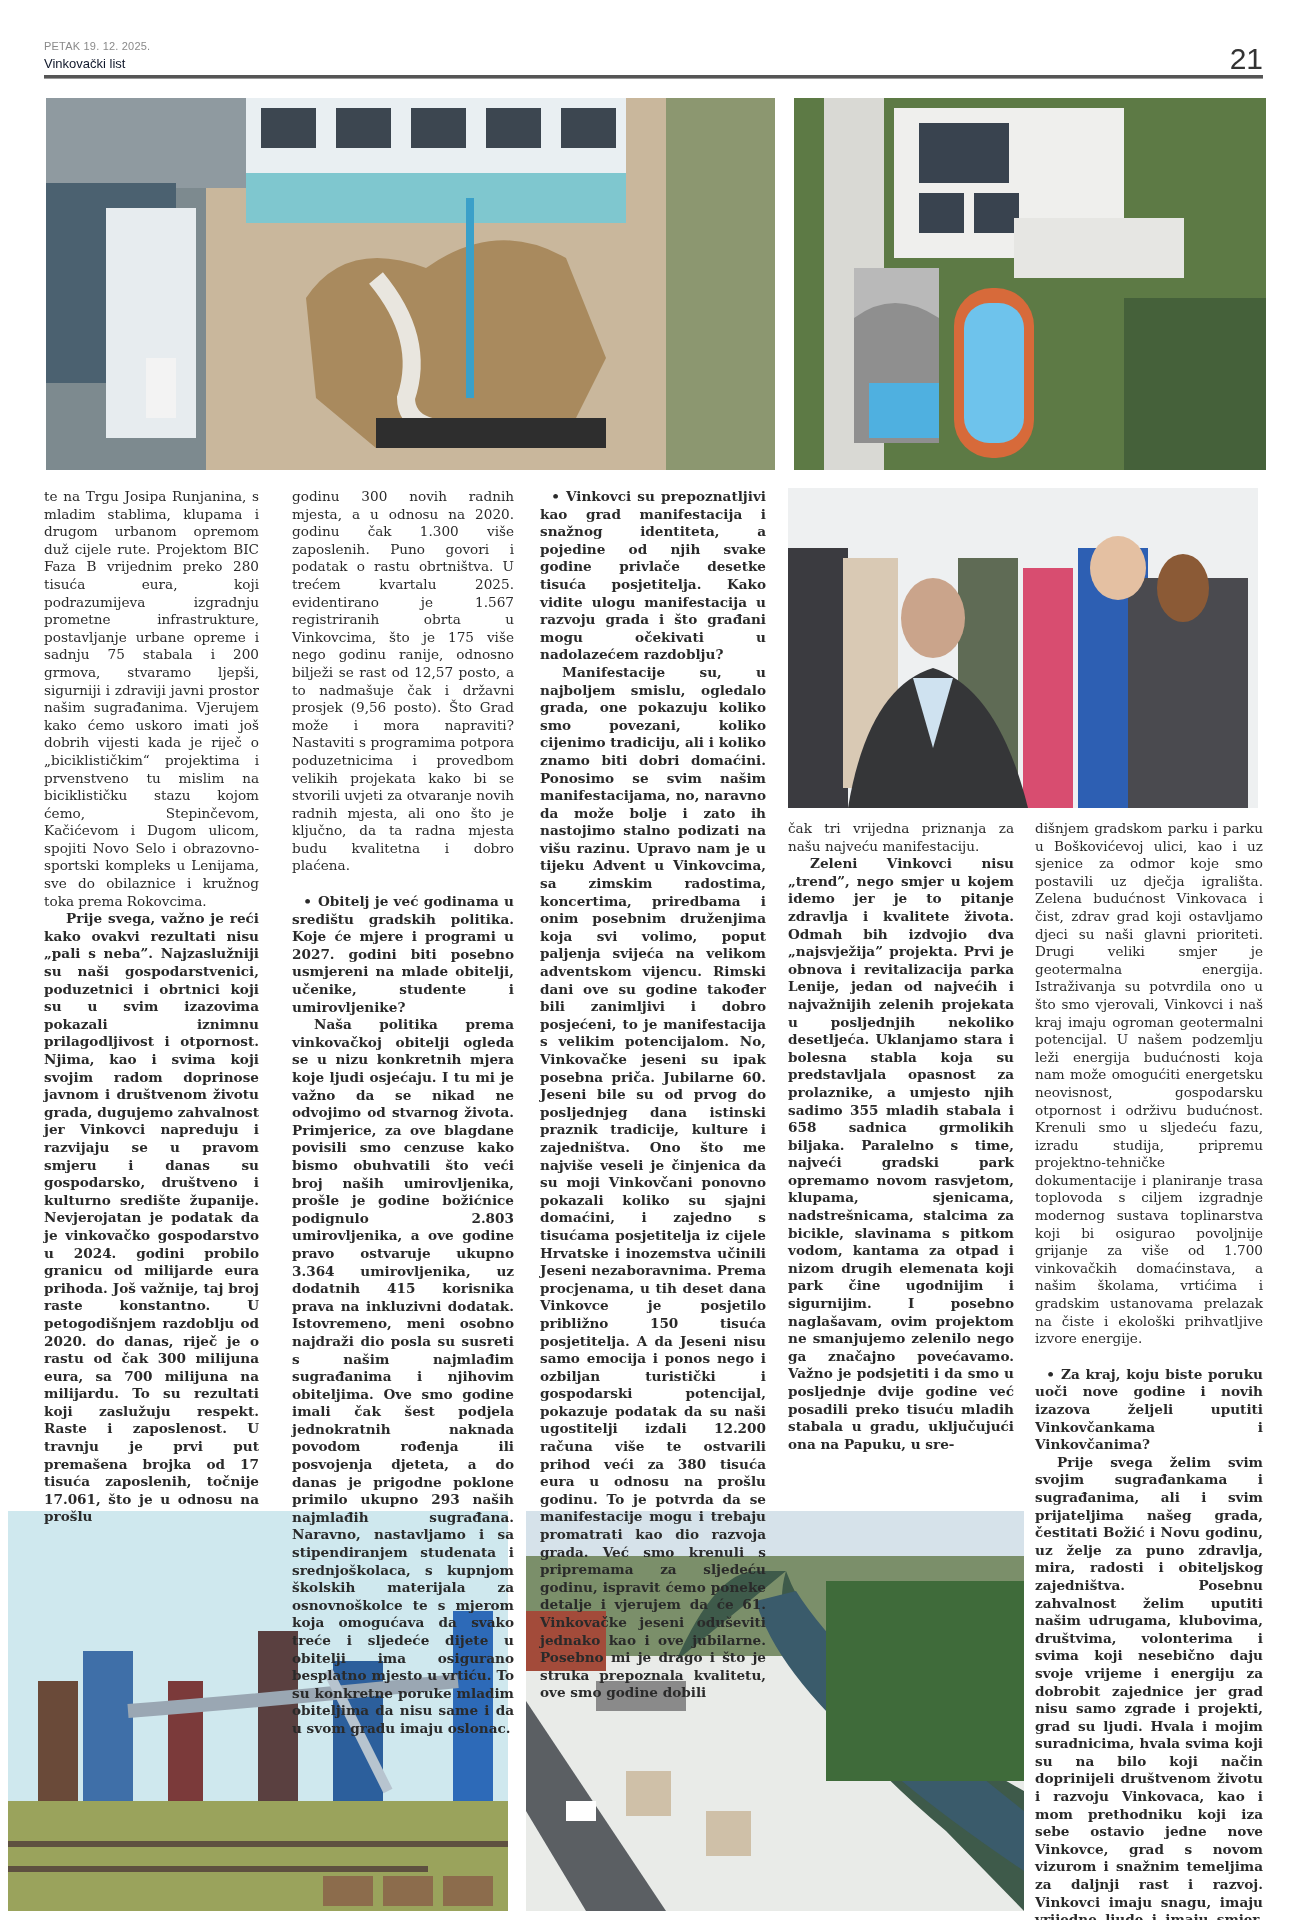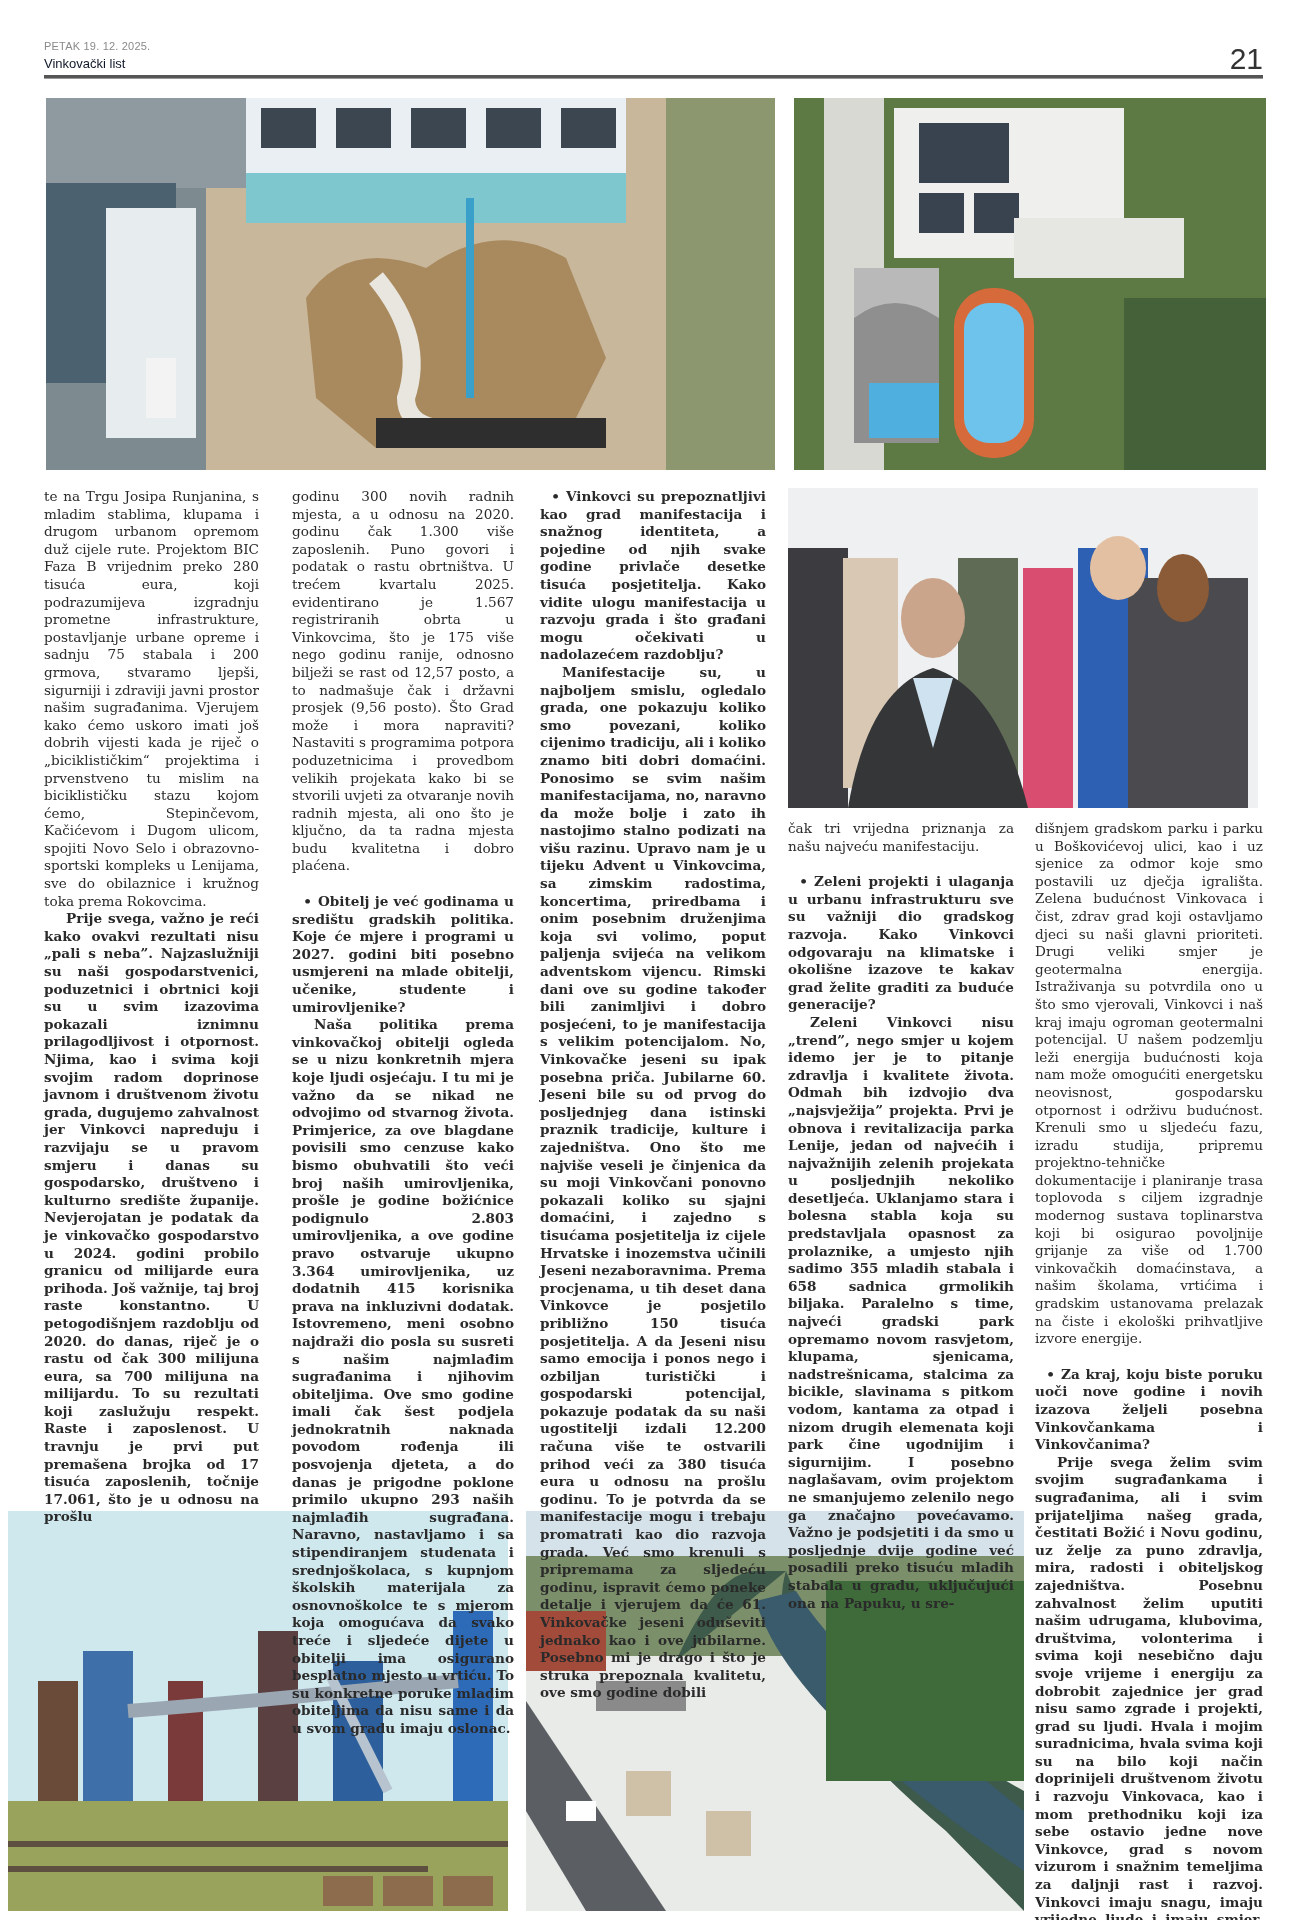--- a/index.html
+++ b/index.html
@@ -130,20 +130,19 @@
     <p class="">godinu 300 novih radnih mjesta, a u odnosu na 2020. godinu čak 1.300 više zaposlenih. Puno govori i podatak o rastu obrtništva. U trećem kvartalu 2025. evidentirano je 1.567 registriranih obrta u Vinkovcima, što je 175 više nego godinu ranije, odnosno bilježi se rast od 12,57 posto, a to nadmašuje čak i državni prosjek (9,56 posto). Što Grad može i mora napraviti? Nastaviti s programima potpora poduzetnicima i provedbom velikih projekata kako bi se stvorili uvjeti za otvaranje novih radnih mjesta, ali ono što je ključno, da ta radna mjesta budu kvalitetna i dobro plaćena.</p>
     <p class="q"><span class="bullet">•</span><span>Obitelj je već godinama u središtu gradskih politika. Koje će mjere i programi u 2027. godini biti posebno usmjereni na mlade obitelji, učenike, studente i umirovljenike?</span></p>
     <p class="indent">Naša politika prema vinkovačkoj obitelji ogleda se u nizu konkretnih mjera koje ljudi osjećaju. I tu mi je važno da se nikad ne odvojimo od stvarnog života. Primjerice, za ove blagdane povisili smo cenzuse kako bismo obuhvatili što veći broj naših umirovljenika, prošle je godine božićnice podignulo 2.803 umirovljenika, a ove godine pravo ostvaruje ukupno 3.364 umirovljenika, uz dodatnih 415 korisnika prava na inkluzivni dodatak. Istovremeno, meni osobno najdraži dio posla su susreti s našim najmlađim sugrađanima i njihovim obiteljima. Ove smo godine imali čak šest podjela jednokratnih naknada povodom rođenja ili posvojenja djeteta, a do danas je prigodne poklone primilo ukupno 293 naših najmlađih sugrađana. Naravno, nastavljamo i sa stipendiranjem studenata i srednjoškolaca, s kupnjom školskih materijala za osnovnoškolce te s mjerom koja omogućava da svako treće i sljedeće dijete u obitelji ima osigurano besplatno mjesto u vrtiću. To su konkretne poruke mladim obiteljima da nisu same i da u svom gradu imaju oslonac.</p>
   </div>
 <div class="col" style="left:540px; top:488px; width:226px;">
     <p class="q lead"><span class="bullet">•</span><span>Vinkovci su prepoznatljivi kao grad manifestacija i snažnog identiteta, a pojedine od njih svake godine privlače desetke tisuća posjetitelja. Kako vidite ulogu manifestacija u razvoju grada i što građani mogu očekivati u nadolazećem razdoblju?</span></p>
     <p class="indent">Manifestacije su, u najboljem smislu, ogledalo grada, one pokazuju koliko smo povezani, koliko cijenimo tradiciju, ali i koliko znamo biti dobri domaćini. Ponosimo se svim našim manifestacijama, no, naravno da može bolje i zato ih nastojimo stalno podizati na višu razinu. Upravo nam je u tijeku Advent u Vinkovcima, sa zimskim radostima, koncertima, priredbama i onim posebnim druženjima koja svi volimo, poput paljenja svijeća na velikom adventskom vijencu. Rimski dani ove su godine također bili zanimljivi i dobro posjećeni, to je manifestacija s velikim potencijalom. No, Vinkovačke jeseni su ipak posebna priča. Jubilarne 60. Jeseni bile su od prvog do posljednjeg dana istinski praznik tradicije, kulture i zajedništva. Ono što me najviše veseli je činjenica da su moji Vinkovčani ponovno pokazali koliko su sjajni domaćini, i zajedno s tisućama posjetitelja iz cijele Hrvatske i inozemstva učinili Jeseni nezaboravnima. Prema procjenama, u tih deset dana Vinkovce je posjetilo približno 150 tisuća posjetitelja. A da Jeseni nisu samo emocija i ponos nego i ozbiljan turistički i gospodarski potencijal, pokazuje podatak da su naši ugostitelji izdali 12.200 računa više te ostvarili prihod veći za 380 tisuća eura u odnosu na prošlu godinu. To je potvrda da se manifestacije mogu i trebaju promatrati kao dio razvoja grada. Već smo krenuli s pripremama za sljedeću godinu, ispravit ćemo poneke detalje i vjerujem da će 61. Vinkovačke jeseni oduševiti jednako kao i ove jubilarne. Posebno mi je drago i što je struka prepoznala kvalitetu, ove smo godine dobili</p>
   </div>
 <div class="col" style="left:788px; top:820px; width:226px;">
     <p class="">čak tri vrijedna priznanja za našu najveću manifestaciju.</p>
-    <p class="q"><span class="bullet">•</span><span>Zeleni projekti i ulaganja u urbanu infrastrukturu sve su važniji dio gradskog razvoja. Kako Vinkovci odgovaraju na klimatske i okolišne izazove te kakav grad želite graditi za buduće generacije?</span></p>
     <p class="indent">Zeleni Vinkovci nisu „trend”, nego smjer u kojem idemo jer je to pitanje zdravlja i kvalitete života. Odmah bih izdvojio dva „najsvježija” projekta. Prvi je obnova i revitalizacija parka Lenije, jedan od najvećih i najvažnijih zelenih projekata u posljednjih nekoliko desetljeća. Uklanjamo stara i bolesna stabla koja su predstavljala opasnost za prolaznike, a umjesto njih sadimo 355 mladih stabala i 658 sadnica grmolikih biljaka. Paralelno s time, najveći gradski park opremamo novom rasvjetom, klupama, sjenicama, nadstrešnicama, stalcima za bicikle, slavinama s pitkom vodom, kantama za otpad i nizom drugih elemenata koji park čine ugodnijim i sigurnijim. I posebno naglašavam, ovim projektom ne smanjujemo zelenilo nego ga značajno povećavamo. Važno je podsjetiti i da smo u posljednje dvije godine već posadili preko tisuću mladih stabala u gradu, uključujući ona na Papuku, u sre-</p>
   </div>
 <div class="col" style="left:1035px; top:820px; width:228px;">
     <p class="">dišnjem gradskom parku i parku u Boškovićevoj ulici, kao i uz sjenice za odmor koje smo postavili uz dječja igrališta. Zelena budućnost Vinkovaca i čist, zdrav grad koji ostavljamo djeci su naši glavni prioriteti. Drugi veliki smjer je geotermalna energija. Istraživanja su potvrdila ono u što smo vjerovali, Vinkovci i naš kraj imaju ogroman geotermalni potencijal. U našem podzemlju leži energija budućnosti koja nam može omogućiti energetsku neovisnost, gospodarsku otpornost i održivu budućnost. Krenuli smo u sljedeću fazu, izradu studija, pripremu projektno-tehničke dokumentacije i planiranje trasa toplovoda s ciljem izgradnje modernog sustava toplinarstva koji bi osigurao povoljnije grijanje za više od 1.700 vinkovačkih domaćinstava, a našim školama, vrtićima i gradskim ustanovama prelazak na čiste i ekološki prihvatljive izvore energije.</p>
-    <p class="q"><span class="bullet">•</span><span>Za kraj, koju biste poruku uoči nove godine i novih izazova željeli posebna Vinkovčankama i Vinkovčanima?</span></p>
+    <p class="q"><span class="bullet">•</span><span>Za kraj, koju biste poruku uoči nove godine i novih izazova željeli uputiti Vinkovčankama i Vinkovčanima?</span></p>
     <p class="indent">Prije svega želim svim svojim sugrađankama i sugrađanima, ali i svim prijateljima našeg grada, čestitati Božić i Novu godinu, uz želje za puno zdravlja, mira, radosti i obiteljskog zajedništva. Posebnu zahvalnost želim uputiti našim udrugama, klubovima, društvima, volonterima i svima koji nesebično daju svoje vrijeme i energiju za dobrobit zajednice jer grad nisu samo zgrade i projekti, grad su ljudi. Hvala i mojim suradnicima, hvala svima koji su na bilo koji način doprinijeli društvenom životu i razvoju Vinkovaca, kao i mom prethodniku koji iza sebe ostavio jedne nove Vinkovce, grad s novom vizurom i snažnim temeljima za daljnji rast i razvoj. Vinkovci imaju snagu, imaju vrijedne ljude i imaju smjer. Nastavit ćemo raditi, graditi i rješavati probleme, ali uvijek s istom idejom, da svaki čovjek, svaka obitelj, u svakom dijelu grada, osjeti da Vinkovci idu naprijed.</p>
   </div>
 
 </body></html>

